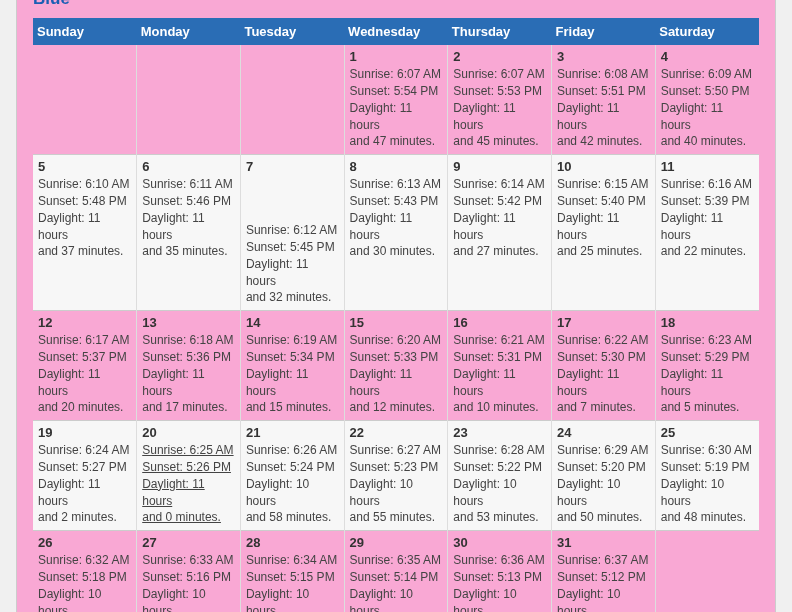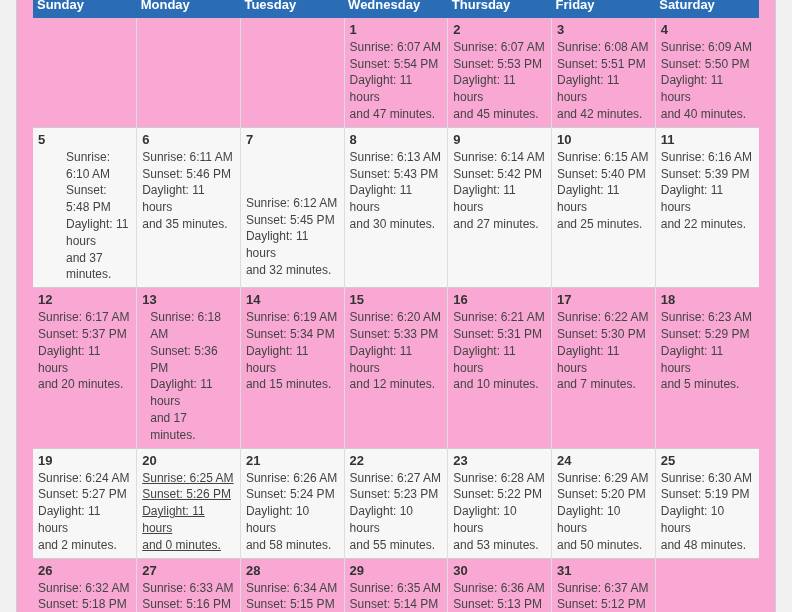--- a/index.html
+++ b/index.html
@@ -150,21 +150,21 @@
             <span class="day-number">4</span>
             <div class="day-info" style="white-space: pre-line;">Sunrise: 6:09 AM
 Sunset: 5:50 PM
 Daylight: 11 hours
 and 40 minutes.</div>
           </td>
         </tr>
         <tr>
           <td>
             <span class="day-number">5</span>
-            <div class="day-info" style="white-space: pre-line; margin-left: 28px;">Sunrise: 6:10 AM
+            <div class="day-info" style="white-space: pre-line;">Sunrise: 6:10 AM
 Sunset: 5:48 PM
 Daylight: 11 hours
 and 37 minutes.</div>
           </td>
           <td>
             <span class="day-number">6</span>
             <div class="day-info" style="white-space: pre-line;">Sunrise: 6:11 AM
 Sunset: 5:46 PM
 Daylight: 11 hours
 and 35 minutes.</div>
@@ -208,21 +208,21 @@
         <tr>
           <td>
             <span class="day-number">12</span>
             <div class="day-info" style="white-space: pre-line;">Sunrise: 6:17 AM
 Sunset: 5:37 PM
 Daylight: 11 hours
 and 20 minutes.</div>
           </td>
           <td>
             <span class="day-number">13</span>
-            <div class="day-info" style="white-space: pre-line; margin-left: 8px;">Sunrise: 6:18 AM
+            <div class="day-info" style="white-space: pre-line;">Sunrise: 6:18 AM
 Sunset: 5:36 PM
 Daylight: 11 hours
 and 17 minutes.</div>
           </td>
           <td>
             <span class="day-number">14</span>
             <div class="day-info" style="white-space: pre-line;">Sunrise: 6:19 AM
 Sunset: 5:34 PM
 Daylight: 11 hours
 and 15 minutes.</div>

